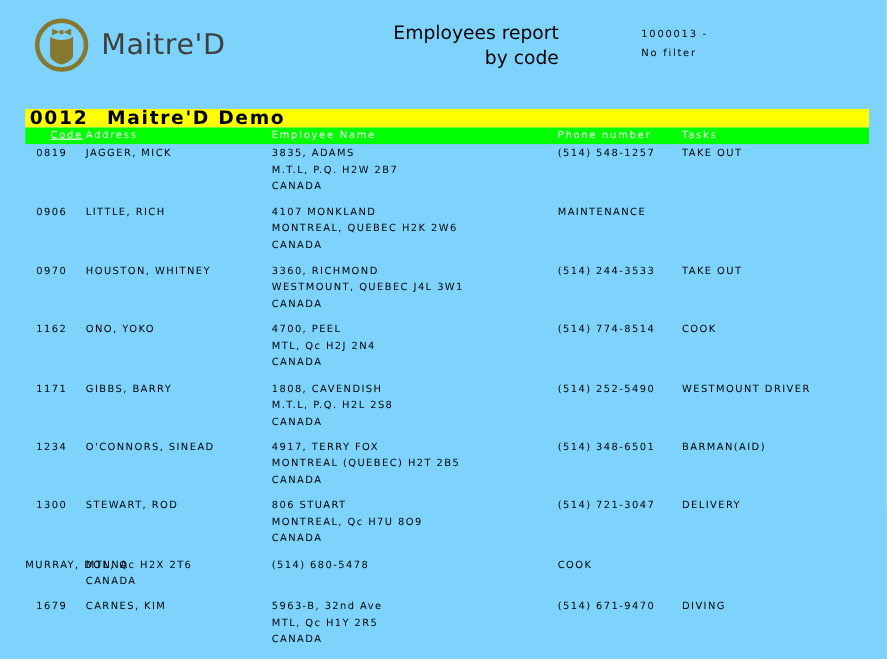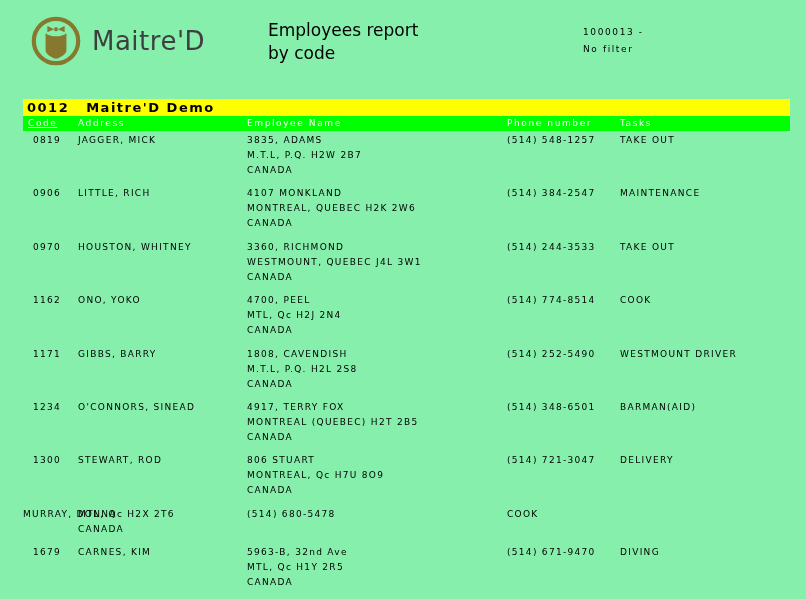--- a/index.html
+++ b/index.html
@@ -8,71 +8,71 @@
     --olive:#86782f;
     --brand:#3f3f3f;
   }
   *{box-sizing:border-box;margin:0;padding:0;}
   html,body{width:806px;height:599px;}
   body{
     background:#ffffff;
     font-family:"DejaVu Sans","Liberation Sans",sans-serif;
     color:#000;
   }
-  .page{position:relative;width:806px;height:599px;overflow:hidden;background:#86efac;}
+  .page{position:relative;width:806px;height:599px;overflow:hidden;background:#7dd3fc;}
 
   
   .logo-wrap{position:absolute;left:31px;top:16px;display:flex;align-items:center;}
   .logo-icon{width:50px;height:50px;display:block;}
   .brand-name{
     margin-left:11px;
     font-size:26px;
     color:var(--brand);
     letter-spacing:0.5px;
   }
   .report-title{
     position:absolute;left:268px;top:19px;width:240px;
-    text-align:left;
+    text-align:right;
     font-size:17px;
     line-height:23px;
     color:#000;
   }
   .report-meta{
     position:absolute;left:583px;top:24px;
     font-size:9px;
     letter-spacing:1.6px;
     line-height:17px;
     color:#000;
   }
 
   
   .band-yellow{
     position:absolute;left:23px;top:99px;width:767px;height:17px;
     background:var(--yellow);
     display:flex;align-items:center;
     font-weight:bold;
-    font-size:13px;
+    font-size:17px;
     letter-spacing:1.5px;
   }
   .band-yellow .grp-code{padding-left:4px;}
   .band-yellow .grp-name{margin-left:17px;}
 
   .grid-cols{
     display:grid;
     grid-template-columns:55px 169px 260px 113px 1fr;
   }
   .band-green{
     position:absolute;left:23px;top:116px;width:767px;height:15px;
     background:var(--green);
     color:#ffffff;
     font-size:9px;
     letter-spacing:1.6px;
     line-height:15px;
   }
-  .band-green .cell-code{padding-left:5px;text-decoration:underline;}
+  .band-green .cell-code{padding-left:23px;text-decoration:underline;}
 
   
   .rows{position:absolute;left:23px;top:133px;width:767px;}
   .row{
     font-size:9px;
     letter-spacing:1.3px;
     line-height:15px;
     margin-bottom:8.4px;
   }
   .row .cell-code{padding-left:10px;}
@@ -131,21 +131,20 @@
     </div>
 
     <div class="row grid-cols">
       <div class="cell cell-code">0906</div>
       <div class="cell">LITTLE, RICH</div>
       <div class="cell">
           <div>4107 MONKLAND</div>
           <div>MONTREAL, QUEBEC H2K 2W6</div>
           <div>CANADA</div>
         </div>
-      <div class="cell">(514) 384-2547</div>
       <div class="cell">MAINTENANCE</div>
     </div>
 
     <div class="row grid-cols">
       <div class="cell cell-code">0970</div>
       <div class="cell">HOUSTON, WHITNEY</div>
       <div class="cell">
           <div>3360, RICHMOND</div>
           <div>WESTMOUNT, QUEBEC J4L 3W1</div>
           <div>CANADA</div>

